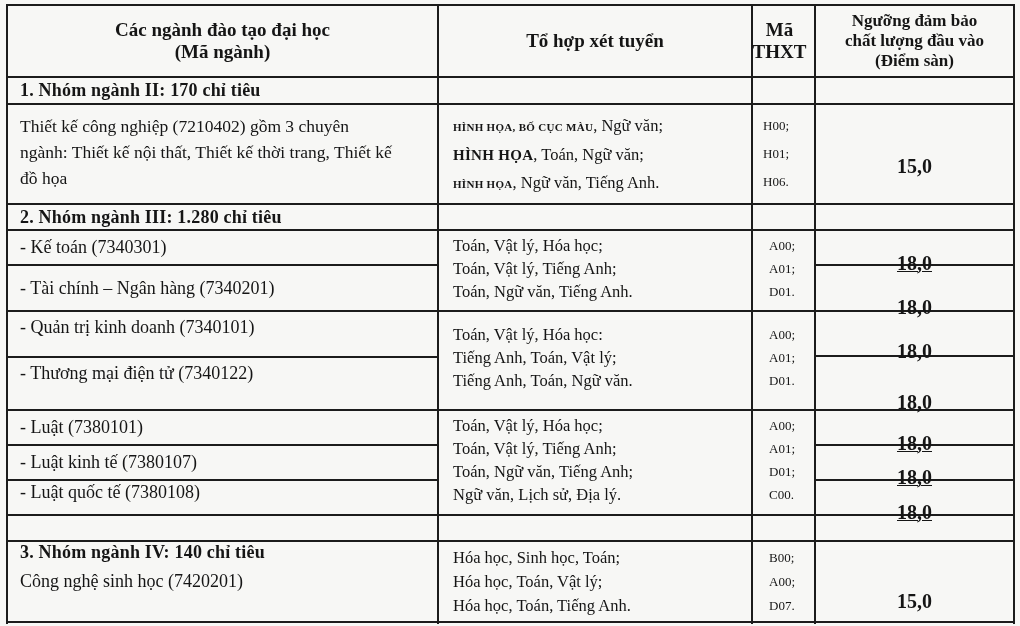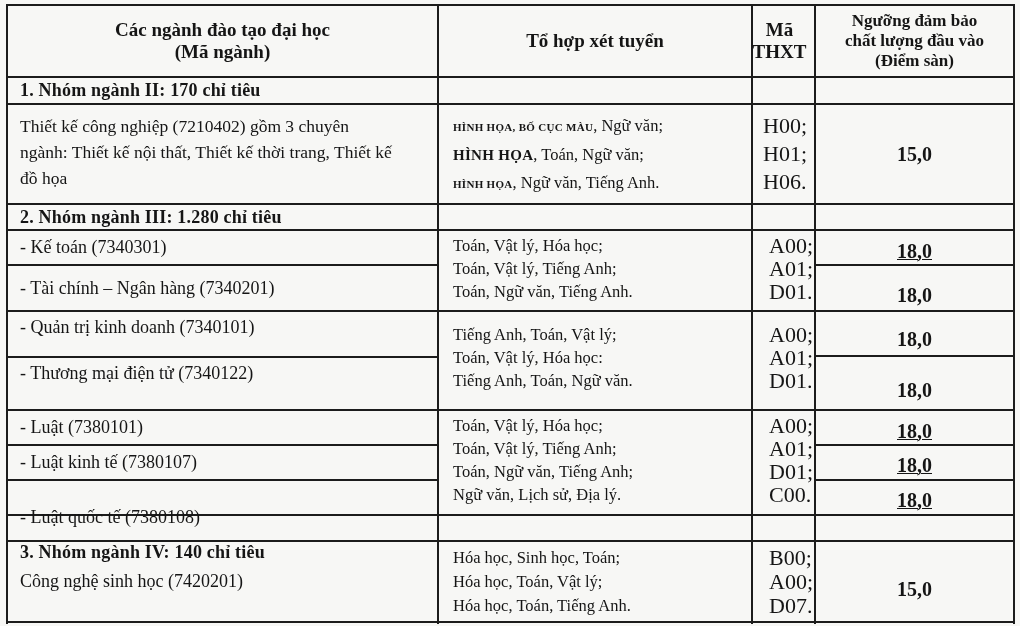--- a/index.html
+++ b/index.html
@@ -13,22 +13,22 @@
   .sheet { position: absolute; left: 0; top: 0; width: 1020px; height: 626px; border-radius: 31px; }
   .vline { position: absolute; width: 2px; background: #1c1c1c; }
   .hline { position: absolute; height: 2px; background: #1c1c1c; }
   .cell { position: absolute; box-sizing: border-box; display: flex; }
   .hdr { font-weight: bold; font-size: 19px; line-height: 22px; text-align: center; align-items: center; justify-content: center; flex-direction: column; }
   .hdr.small { font-size: 17px; line-height: 20px; }
   .grp { font-weight: bold; font-size: 18px; align-items: center; padding-left: 12px; letter-spacing: 0.2px; }
   .major { font-size: 18px; align-items: center; padding-left: 12px; }
   .major.wrap { display: block; padding: 8px 12px 0 12px; line-height: 26px; font-size: 17.5px; }
   .combos { display: block; font-size: 16.5px; line-height: 23px; padding-left: 14px; }
-  .codes { display: block; font-size: 22px; line-height: 23px; padding-left: 16px; }
-  .score { font-weight: bold; font-size: 20px; align-items: center; justify-content: center; }
+  .codes { display: block; font-size: 13px; line-height: 23px; padding-left: 16px; }
+  .score { font-weight: bold; font-size: 20px; align-items: center; justify-content: center; margin-top: 12px; }
   .score.ul span { text-decoration: underline; text-decoration-thickness: 1px; }
   .caps { font-size: 11px; font-weight: bold; letter-spacing: 0.3px; }
   .caps.big { font-size: 15px; }
 </style>
 </head>
 <body>
 
 <div class="sheet">
 
   <div class="vline" style="left:6px; top:4px; height:620px;"></div>
@@ -112,38 +112,38 @@
   </div>
   <div class="cell major" style="left:8px; top:358px; width:429px; height:30px;">
     <span>- Thương mại điện tử (7340122)</span>
   </div>
   <div class="cell major" style="left:8px; top:411px; width:429px; height:33px;">
     <span>- Luật (7380101)</span>
   </div>
   <div class="cell major" style="left:8px; top:446px; width:429px; height:33px;">
     <span>- Luật kinh tế (7380107)</span>
   </div>
-  <div class="cell major" style="left:8px; top:481px; width:429px; height:23px;margin-top:25px;">
+  <div class="cell major" style="left:8px; top:481px; width:429px; height:23px;">
     <span>- Luật quốc tế (7380108)</span>
   </div>
 
   <div class="cell combos" style="left:439px; top:234px; width:312px; height:76px;">
     <div>Toán, Vật lý, Hóa học;</div>
     <div>Toán, Vật lý, Tiếng Anh;</div>
     <div>Toán, Ngữ văn, Tiếng Anh.</div>
   </div>
   <div class="cell codes" style="left:753px; top:234px; width:61px; height:76px;">
     <div>A00;</div>
     <div>A01;</div>
     <div>D01.</div>
   </div>
 
   <div class="cell combos" style="left:439px; top:323px; width:312px; height:84px;">
+    <div>Toán, Vật lý, Hóa học:</div>
     <div>Tiếng Anh, Toán, Vật lý;</div>
-    <div>Toán, Vật lý, Hóa học:</div>
     <div>Tiếng Anh, Toán, Ngữ văn.</div>
   </div>
   <div class="cell codes" style="left:753px; top:323px; width:61px; height:84px;">
     <div>A00;</div>
     <div>A01;</div>
     <div>D01.</div>
   </div>
 
   <div class="cell combos" style="left:439px; top:414px; width:312px; height:100px;">
     <div>Toán, Vật lý, Hóa học;</div>

